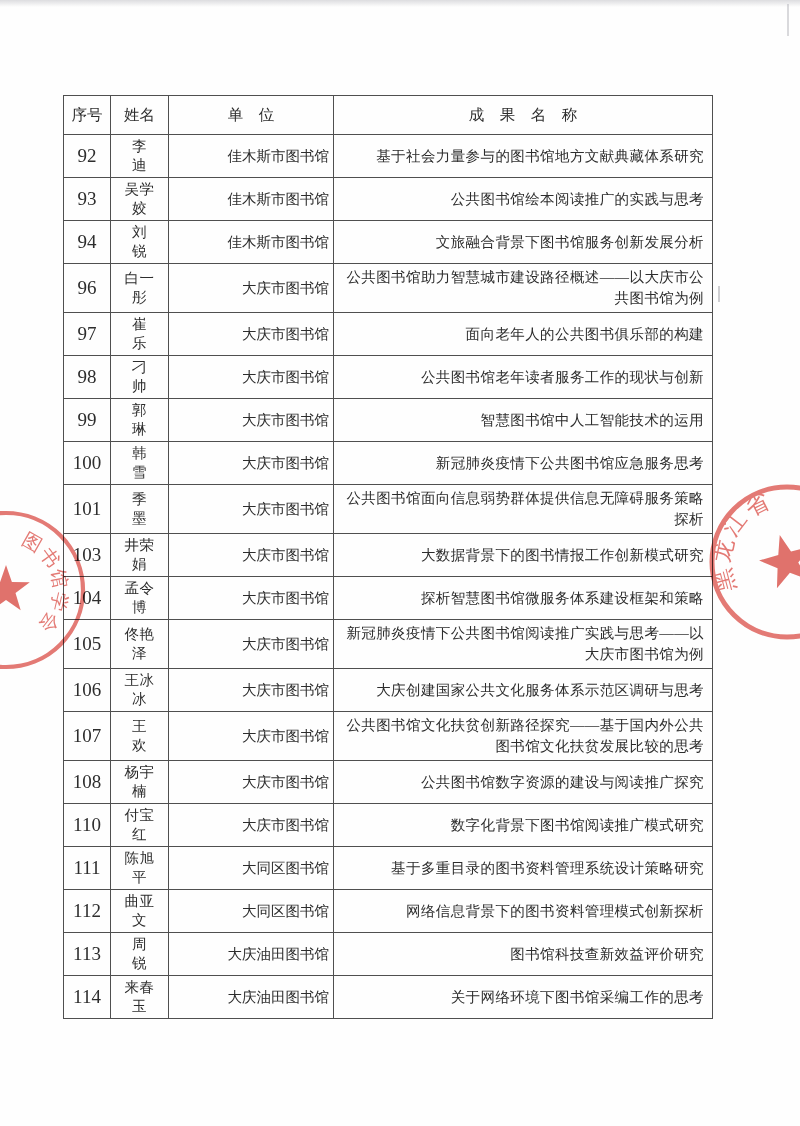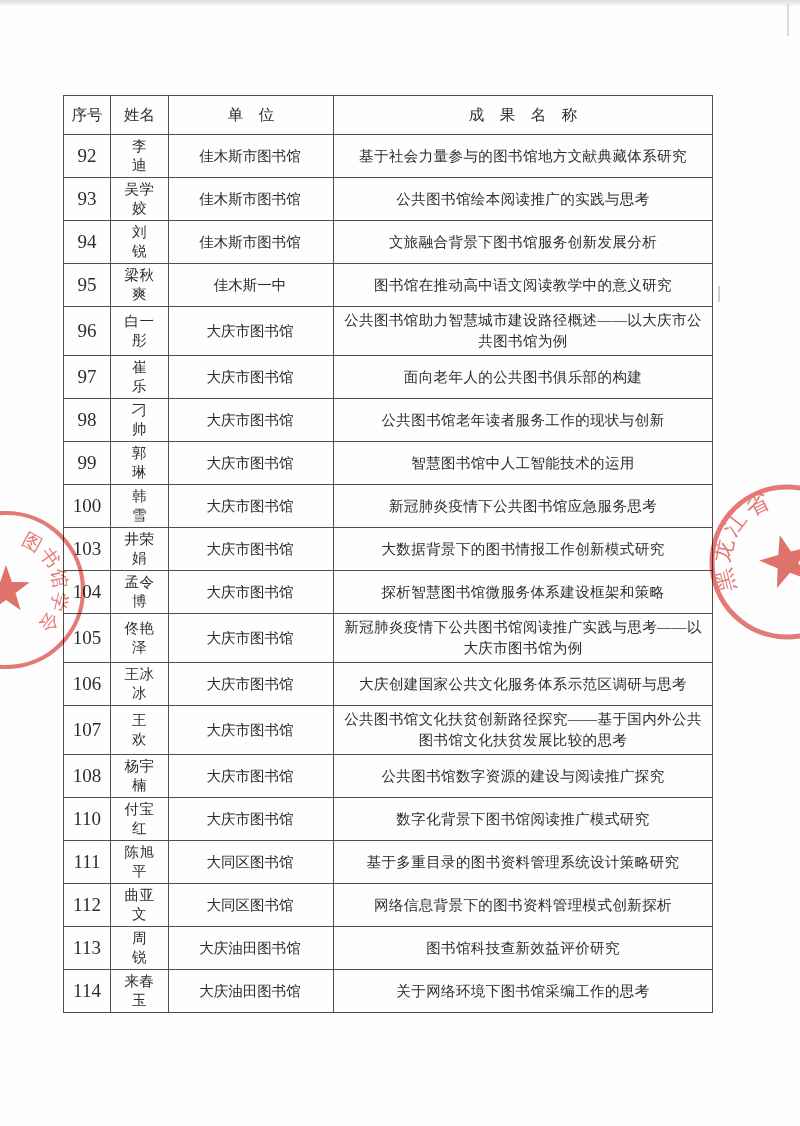--- a/index.html
+++ b/index.html
@@ -32,22 +32,22 @@
   table.results th, table.results td{
     border:1.3px solid #4f4f4f;
     vertical-align:middle;
     font-weight:normal;
     overflow:hidden;
   }
   th{height:38px;font-size:15.5px;text-align:center;padding:0;}
   td{height:35px;font-size:14.5px;padding:2px 4px;}
   td.c-no{text-align:center;font-size:19px;padding:2px 0;}
   td.c-name{text-align:center;padding:2px 11px;letter-spacing:0.5px;}
-  td.c-unit{text-align:center;padding-left:2px;}
-  td.c-title{text-align:center;padding:3px 8px 3px 8px;line-height:21px;letter-spacing:0.4px;}
+  td.c-unit{text-align:right;padding-left:2px;}
+  td.c-title{text-align:right;padding:3px 8px 3px 8px;line-height:21px;letter-spacing:0.4px;}
   
   .stamp{
     position:absolute;pointer-events:none;
     mix-blend-mode:multiply;opacity:.8;
   }
   .stamp text{
     font-family:"Liberation Serif","DejaVu Serif",serif;
   }
   .stamp-left{left:-94px;top:490px;}
   .stamp-right{left:687px;top:462px;}
@@ -91,26 +91,20 @@
       <td class="c-title">公共图书馆绘本阅读推广的实践与思考</td>
     </tr>
 
     <tr>
       <td class="c-no">94</td>
       <td class="c-name">刘　锐</td>
       <td class="c-unit">佳木斯市图书馆</td>
       <td class="c-title">文旅融合背景下图书馆服务创新发展分析</td>
     </tr>
 
-    <tr>
-      <td class="c-no">95</td>
-      <td class="c-name">梁秋爽</td>
-      <td class="c-unit">佳木斯一中</td>
-      <td class="c-title">图书馆在推动高中语文阅读教学中的意义研究</td>
-    </tr>
 
     <tr>
       <td class="c-no">96</td>
       <td class="c-name">白一彤</td>
       <td class="c-unit">大庆市图书馆</td>
       <td class="c-title">公共图书馆助力智慧城市建设路径概述——以大庆市公共图书馆为例</td>
     </tr>
 
     <tr>
       <td class="c-no">97</td>
@@ -133,20 +127,26 @@
       <td class="c-title">智慧图书馆中人工智能技术的运用</td>
     </tr>
 
     <tr>
       <td class="c-no">100</td>
       <td class="c-name">韩　雪</td>
       <td class="c-unit">大庆市图书馆</td>
       <td class="c-title">新冠肺炎疫情下公共图书馆应急服务思考</td>
     </tr>
 
+    <tr>
+      <td class="c-no">101</td>
+      <td class="c-name">季　墨</td>
+      <td class="c-unit">大庆市图书馆</td>
+      <td class="c-title">公共图书馆面向信息弱势群体提供信息无障碍服务策略探析</td>
+    </tr>
 
 
     <tr>
       <td class="c-no">103</td>
       <td class="c-name">井荣娟</td>
       <td class="c-unit">大庆市图书馆</td>
       <td class="c-title">大数据背景下的图书情报工作创新模式研究</td>
     </tr>
 
     <tr>

